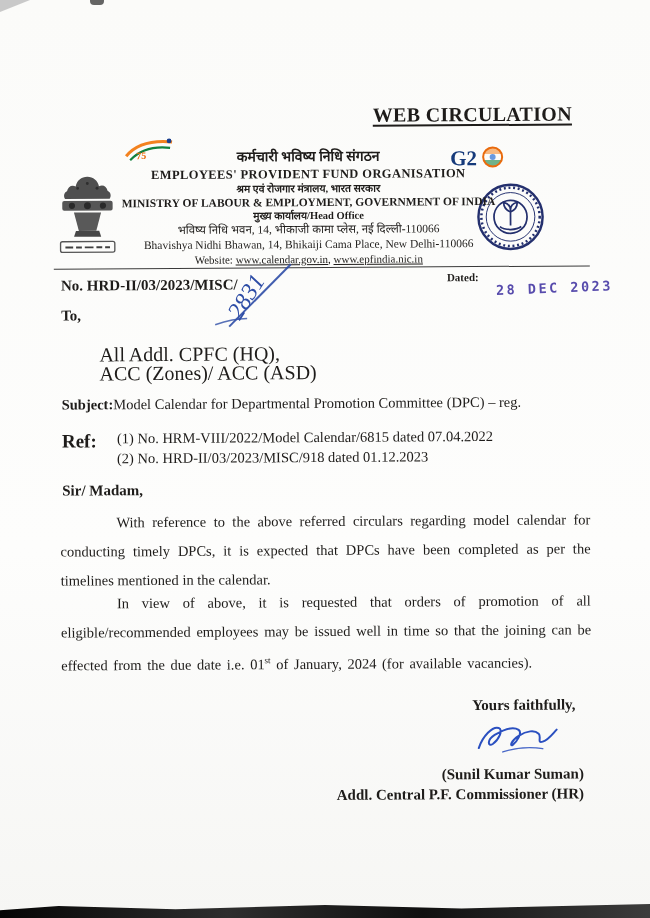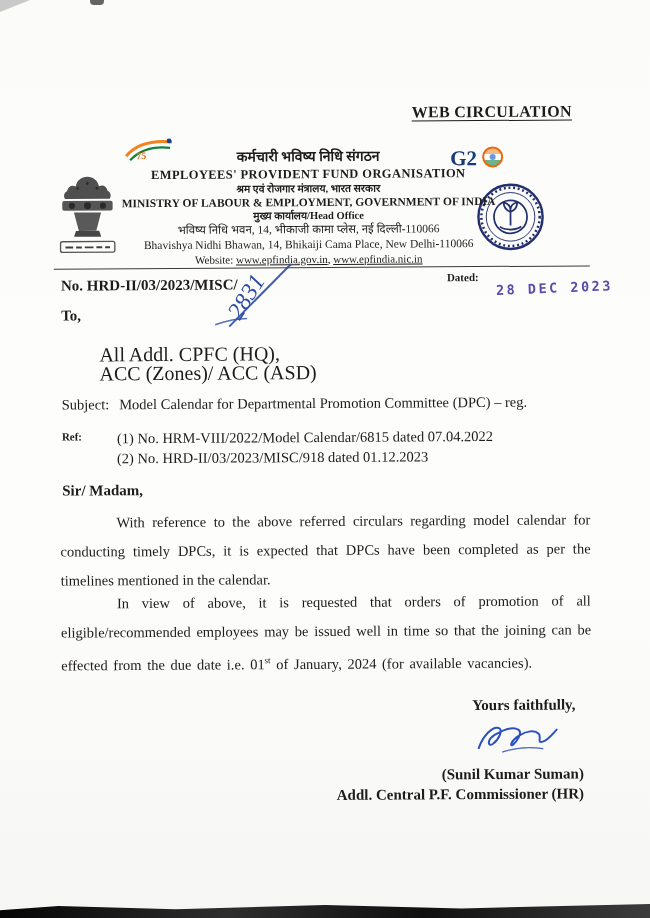--- a/index.html
+++ b/index.html
@@ -9,21 +9,21 @@
     font-family:"Liberation Serif","DejaVu Serif",serif;
     color:#1e1c1a;
   }
   .page{
     position:relative;width:650px;height:918px;overflow:hidden;
     background:linear-gradient(180deg,#fbfbf9 0%,#fdfdfc 60%,#f6f6f4 100%);
   }
   .tilt{position:absolute;left:0;top:0;width:650px;height:918px;transform:rotate(-0.35deg);}
   .abs{position:absolute;}
   
-  .web-circ{top:104px;right:76px;font-weight:bold;font-size:16px;letter-spacing:.3px;
+  .web-circ{top:104px;right:76px;font-weight:bold;font-size:20px;letter-spacing:.3px;
     text-decoration:underline;text-underline-offset:3px;}
   
   .lh-text{left:118px;top:148px;width:384px;text-align:center;}
   .l-org-hi{font-size:14px;font-weight:bold;line-height:18px;}
   .l-org-en{font-size:12.5px;font-weight:bold;letter-spacing:.4px;line-height:16px;}
   .l-min-hi{font-size:10.5px;font-weight:bold;line-height:13px;}
   .l-min-en{font-size:11.5px;font-weight:bold;line-height:14px;}
   .l-ho{font-size:10.5px;font-weight:bold;line-height:13px;}
   .l-addr{font-size:11.5px;line-height:15px;}
   .l-web{font-size:11px;line-height:15px;}
@@ -38,22 +38,22 @@
   .dated-label{left:448px;top:272px;font-weight:bold;font-size:11px;}
   .stamp{left:497px;top:281px;font-family:"DejaVu Sans Mono",monospace;font-weight:bold;
     font-size:13.5px;letter-spacing:2.5px;color:#4a3da6;transform:rotate(-2deg);opacity:.92;}
   .hand-num{left:194px;top:260px;width:112px;height:72px;}
   
   .to-label{left:62px;top:306px;font-weight:bold;font-size:15px;}
   .recip1{left:100px;top:342px;font-size:20px;}
   .recip2{left:100px;top:361px;font-size:20px;}
   
   .subject-row{left:62px;top:395px;width:532px;font-size:14.5px;}
-  .subject-row .lbl{font-weight:normal;margin-right:10px;}
-  .ref-label{left:62px;top:429px;font-weight:bold;font-size:11px;}
+  .subject-row .lbl{font-weight:bold;}
+  .ref-label{left:62px;top:429px;font-weight:bold;font-size:19px;}
   .ref-item1{left:117px;top:429px;font-size:14.5px;}
   .ref-item2{left:117px;top:449px;font-size:14.5px;}
   .salutation{left:62px;top:481px;font-weight:bold;font-size:15px;}
   
   .para{position:absolute;left:60px;width:530px;margin:0;text-align:justify;
     text-indent:56px;font-size:14.5px;line-height:29px;}
   .para1{top:507px;}
   .para2{top:588px;word-spacing:2px;}
   sup{font-size:9px;}
   
@@ -128,21 +128,21 @@
     <div class="abs lh-text">
       <div class="l-org-hi">कर्मचारी भविष्य निधि संगठन</div>
       <div class="l-org-en">EMPLOYEES' PROVIDENT FUND ORGANISATION</div>
       <div class="l-min-hi">श्रम एवं रोजगार मंत्रालय, भारत सरकार</div>
       <div class="l-min-en">MINISTRY OF LABOUR &amp; EMPLOYMENT, GOVERNMENT OF INDIA</div>
       <div class="l-ho">मुख्य कार्यालय/Head Office</div>
       <div class="l-addr">भविष्य निधि भवन, 14, भीकाजी कामा प्लेस, नई दिल्ली-110066</div>
       <div class="l-addr">Bhavishya Nidhi Bhawan, 14, Bhikaiji Cama Place, New Delhi-110066</div>
       <div class="l-web">
         <span>Website:</span>
-        <a>www.epfindia.gov.in</a><span>, </span><a>www.epfindia.nic.in</a>
+        <a>www.calendar.gov.in</a><span>, </span><a>www.epfindia.nic.in</a>
       </div>
     </div>
 
     <div class="abs header-rule"></div>
 
     <div class="abs no-label">No. HRD-II/03/2023/MISC/</div>
     <div class="abs hand-num">
       <svg viewBox="0 0 112 72" width="112" height="72">
         <path d="M98 4 L36 66" stroke="#2e4da6" stroke-width="2" fill="none" opacity="0.9"></path>
         <path d="M22 64 C34 60 44 58 54 58" stroke="#2e4da6" stroke-width="1.6" fill="none" opacity="0.8"></path>

